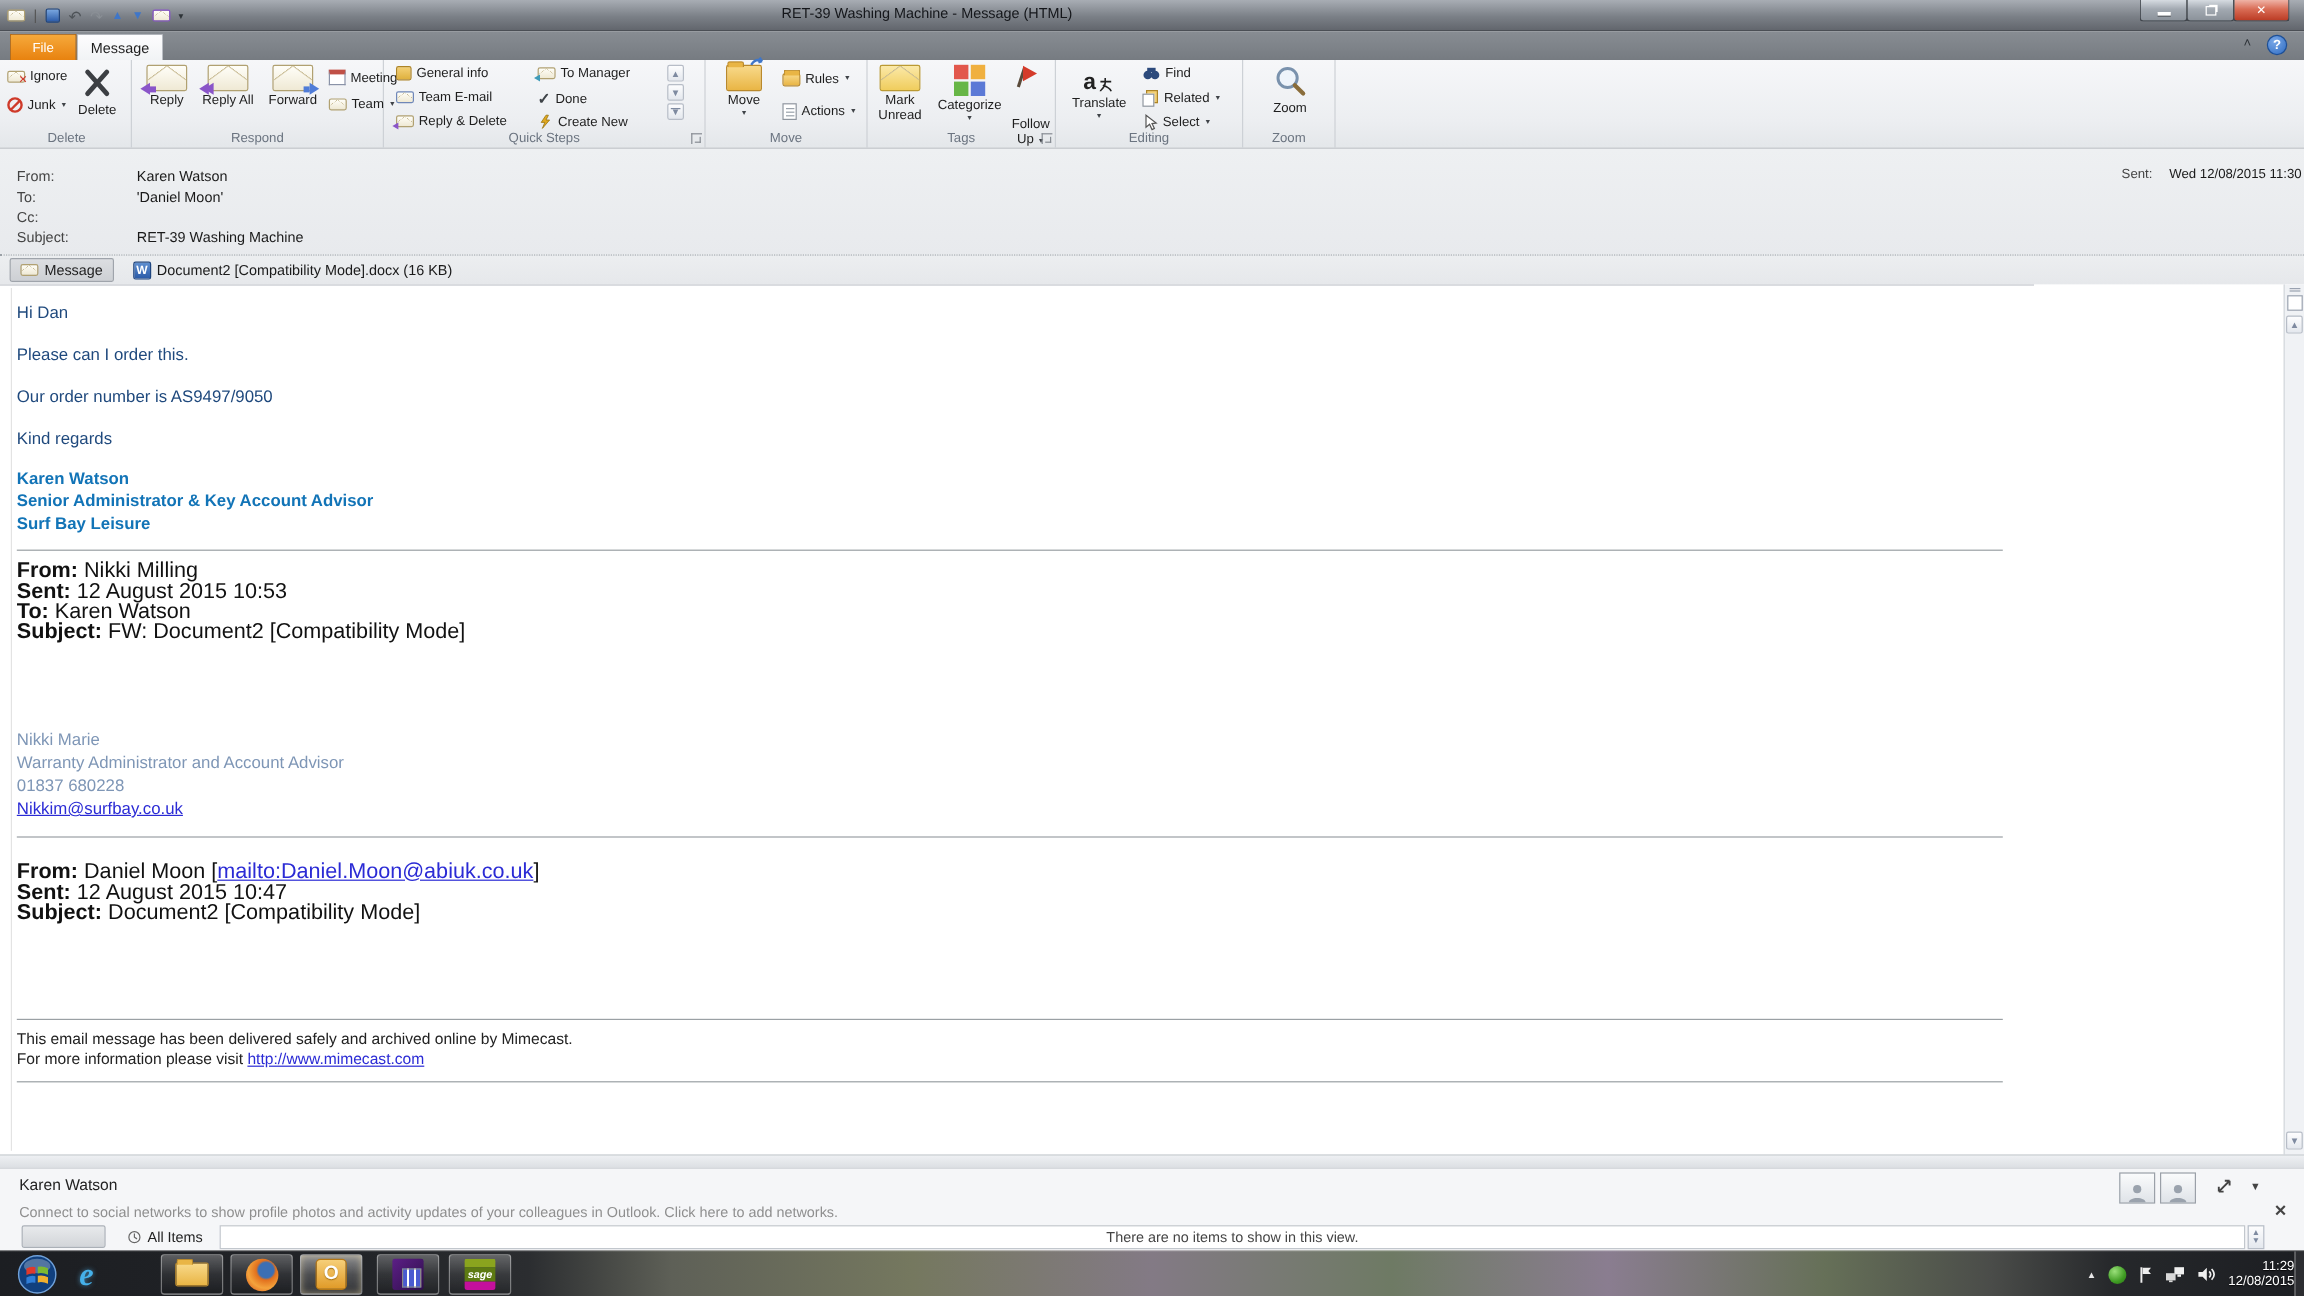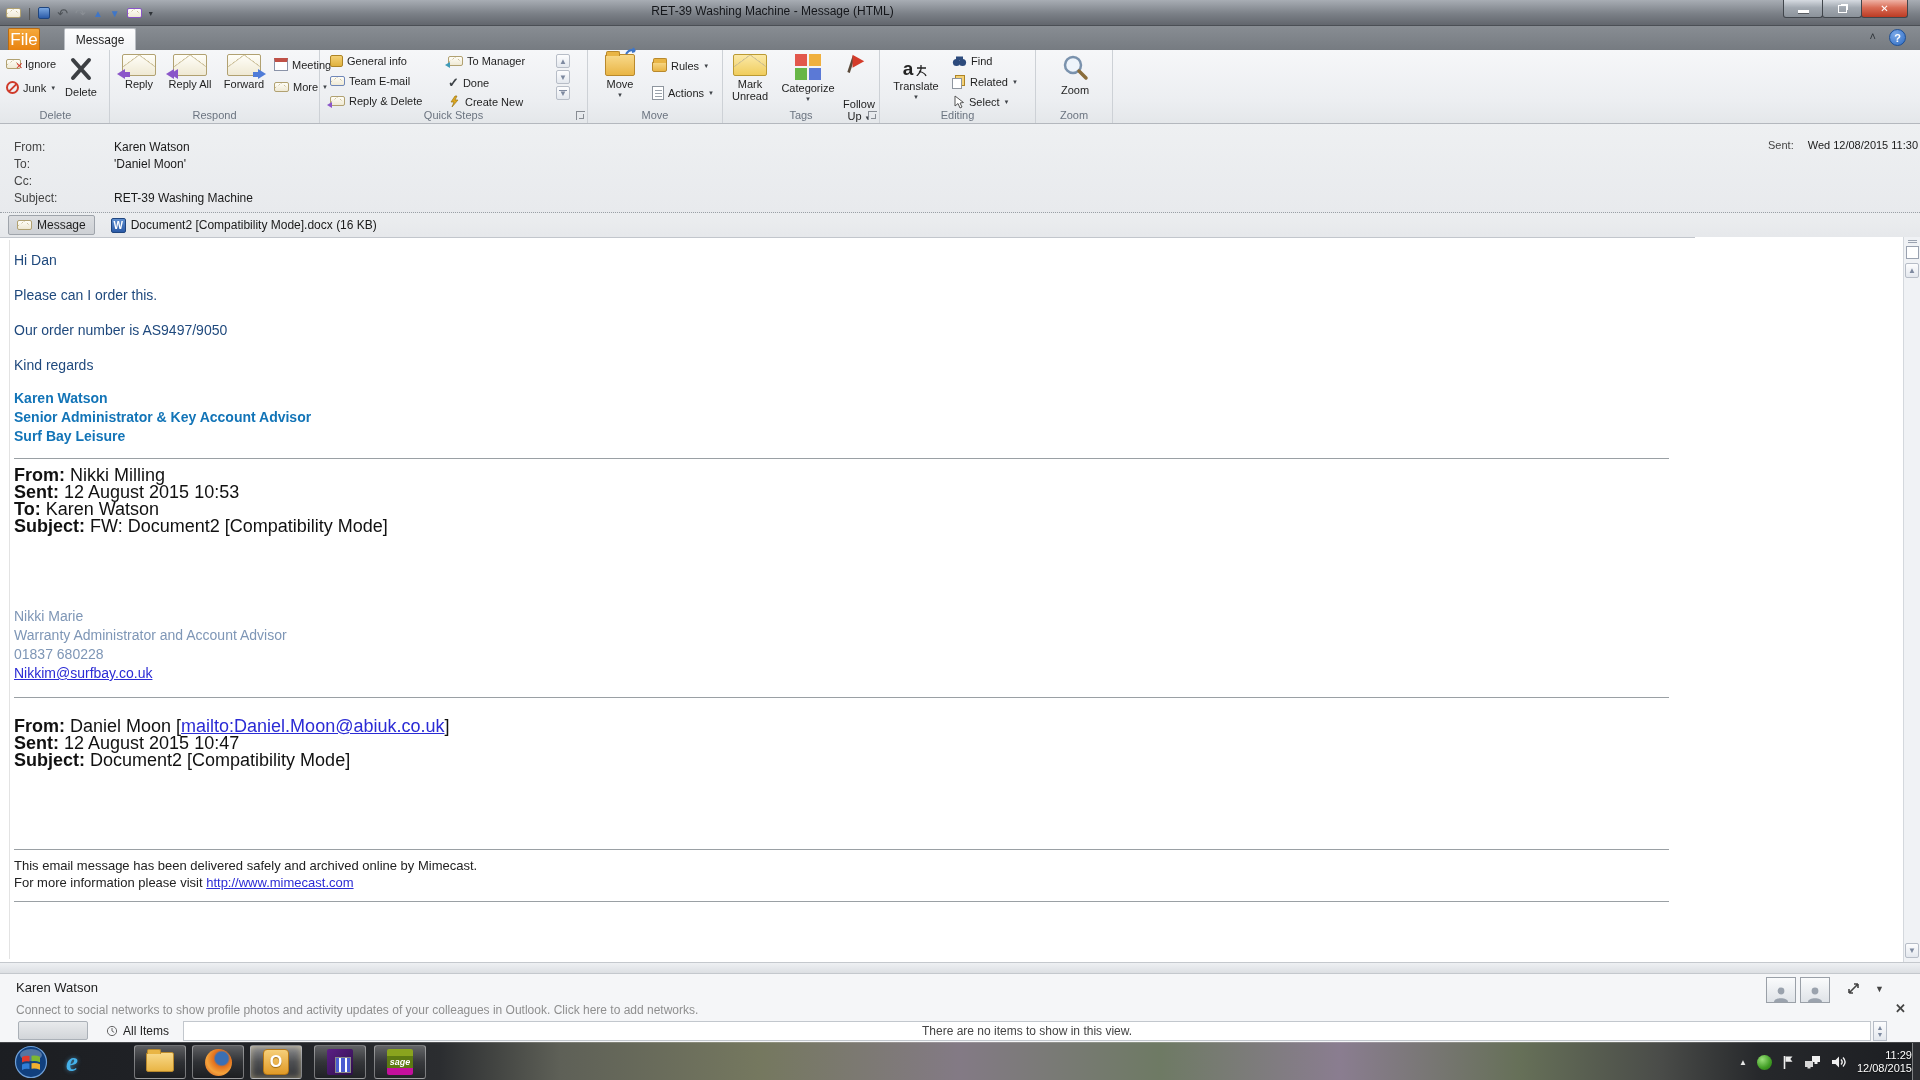--- a/index.html
+++ b/index.html
@@ -13,21 +13,21 @@
 #qat{left:6px;top:3px;display:flex;align-items:center;gap:7px;height:20px}
 #title{left:0;top:4px;width:1545px;text-align:center;color:#14161a;font-size:12px;pointer-events:none}
 #winbtns{right:12px;top:0;display:flex}
 .wbtn{width:40px;height:18px;border:1px solid #41464c;border-top:none;background:linear-gradient(#d6dbe1,#a2a9b1 45%,#8b929a);display:flex;align-items:center;justify-content:center;color:#fff;font-size:10px;border-radius:0 0 3px 3px;margin-left:-1px}
 .wbtn.close{width:47px;background:linear-gradient(#efb3a6,#d96c55 45%,#bb3b24)}
 .glyph-min{width:11px;height:3px;background:#fff;box-shadow:0 1px 0 rgba(0,0,0,.4);margin-top:6px}
 .glyph-restore{width:9px;height:8px;border:1px solid #fff;box-shadow:2px -2px 0 -1px #fff}
 
 
 #tabrow{left:0;top:26px;width:1920px;height:24px;background:linear-gradient(#888d93,#767b81)}
-.ftab{left:8px;top:2px;width:32px;height:22px;background:linear-gradient(#f6a93b,#e8820f);border:1px solid #b96a10;border-bottom:none;border-radius:2px 2px 0 0;color:#fff;font-size:17px;display:flex;align-items:center;justify-content:center}
+.ftab{left:8px;top:2px;width:56px;height:22px;background:linear-gradient(#f6a93b,#e8820f);border:1px solid #b96a10;border-bottom:none;border-radius:2px 2px 0 0;color:#fff;font-size:11px;display:flex;align-items:center;justify-content:center}
 .mtab{left:64px;top:2px;width:72px;height:22px;background:linear-gradient(#fdfdfe,#f1f3f5);border:1px solid #b9bdc3;border-bottom:none;border-radius:2px 2px 0 0;color:#1e1e1e;font-size:12px;display:flex;align-items:center;justify-content:center}
 #ribbonmin{right:44px;top:5px;color:#2e3338;font-size:11px;line-height:11px}
 #helpbtn{right:14px;top:3px;width:17px;height:17px;border-radius:50%;background:radial-gradient(circle at 35% 30%,#7aa8e8,#2f6cc2);color:#fff;font-weight:bold;font-size:11px;display:flex;align-items:center;justify-content:center;border:1px solid #1d4f96}
 
 
 #ribbon{left:0;top:50px;width:1920px;height:74px;background:linear-gradient(#f6f7f9,#eceef1 70%,#e4e7ea);border-bottom:1px solid #b4b8be}
 .rgroup{position:absolute;top:0;height:73px;border-right:1px solid #cdd1d6}
 .gcap{position:absolute;bottom:2px;left:0;width:100%;text-align:center;font-size:11px;color:#6b7480}
 .bbtn{position:absolute;top:2px;display:flex;flex-direction:column;align-items:center;gap:2px;font-size:11px;color:#1e1e1e;text-align:center;line-height:12px;padding-top:2px}
 .sbtn{position:absolute;display:flex;align-items:center;gap:4px;font-size:11px;color:#1e1e1e;white-space:nowrap}
@@ -219,21 +219,21 @@
             </span>
           </span>
         <span>Forward</span>
       </div>
       <div class="sbtn" style="left:164px;top:8px">
         <span style="width:14px;height:13px;background:#fff;border:1px solid #8a93a8;border-top:4px solid #c05046;flex:none"></span>
         <span>Meeting</span>
       </div>
       <div class="sbtn" style="left:164px;top:31px">
         <span class="env small"></span>
-        <span>More</span>
+        <span>Team</span>
           <span class="caret">▼</span>
       </div>
       <div class="gcap">Respond</div>
     </div>
 
     <div class="rgroup" style="left:320px;width:268px">
       <div class="sbtn" style="left:10px;top:5px">
         <span style="width:13px;height:12px;background:linear-gradient(#f4d176,#dfb13e);border:1px solid #ad8426;border-radius:2px"></span>
         <span>General info</span>
       </div>

